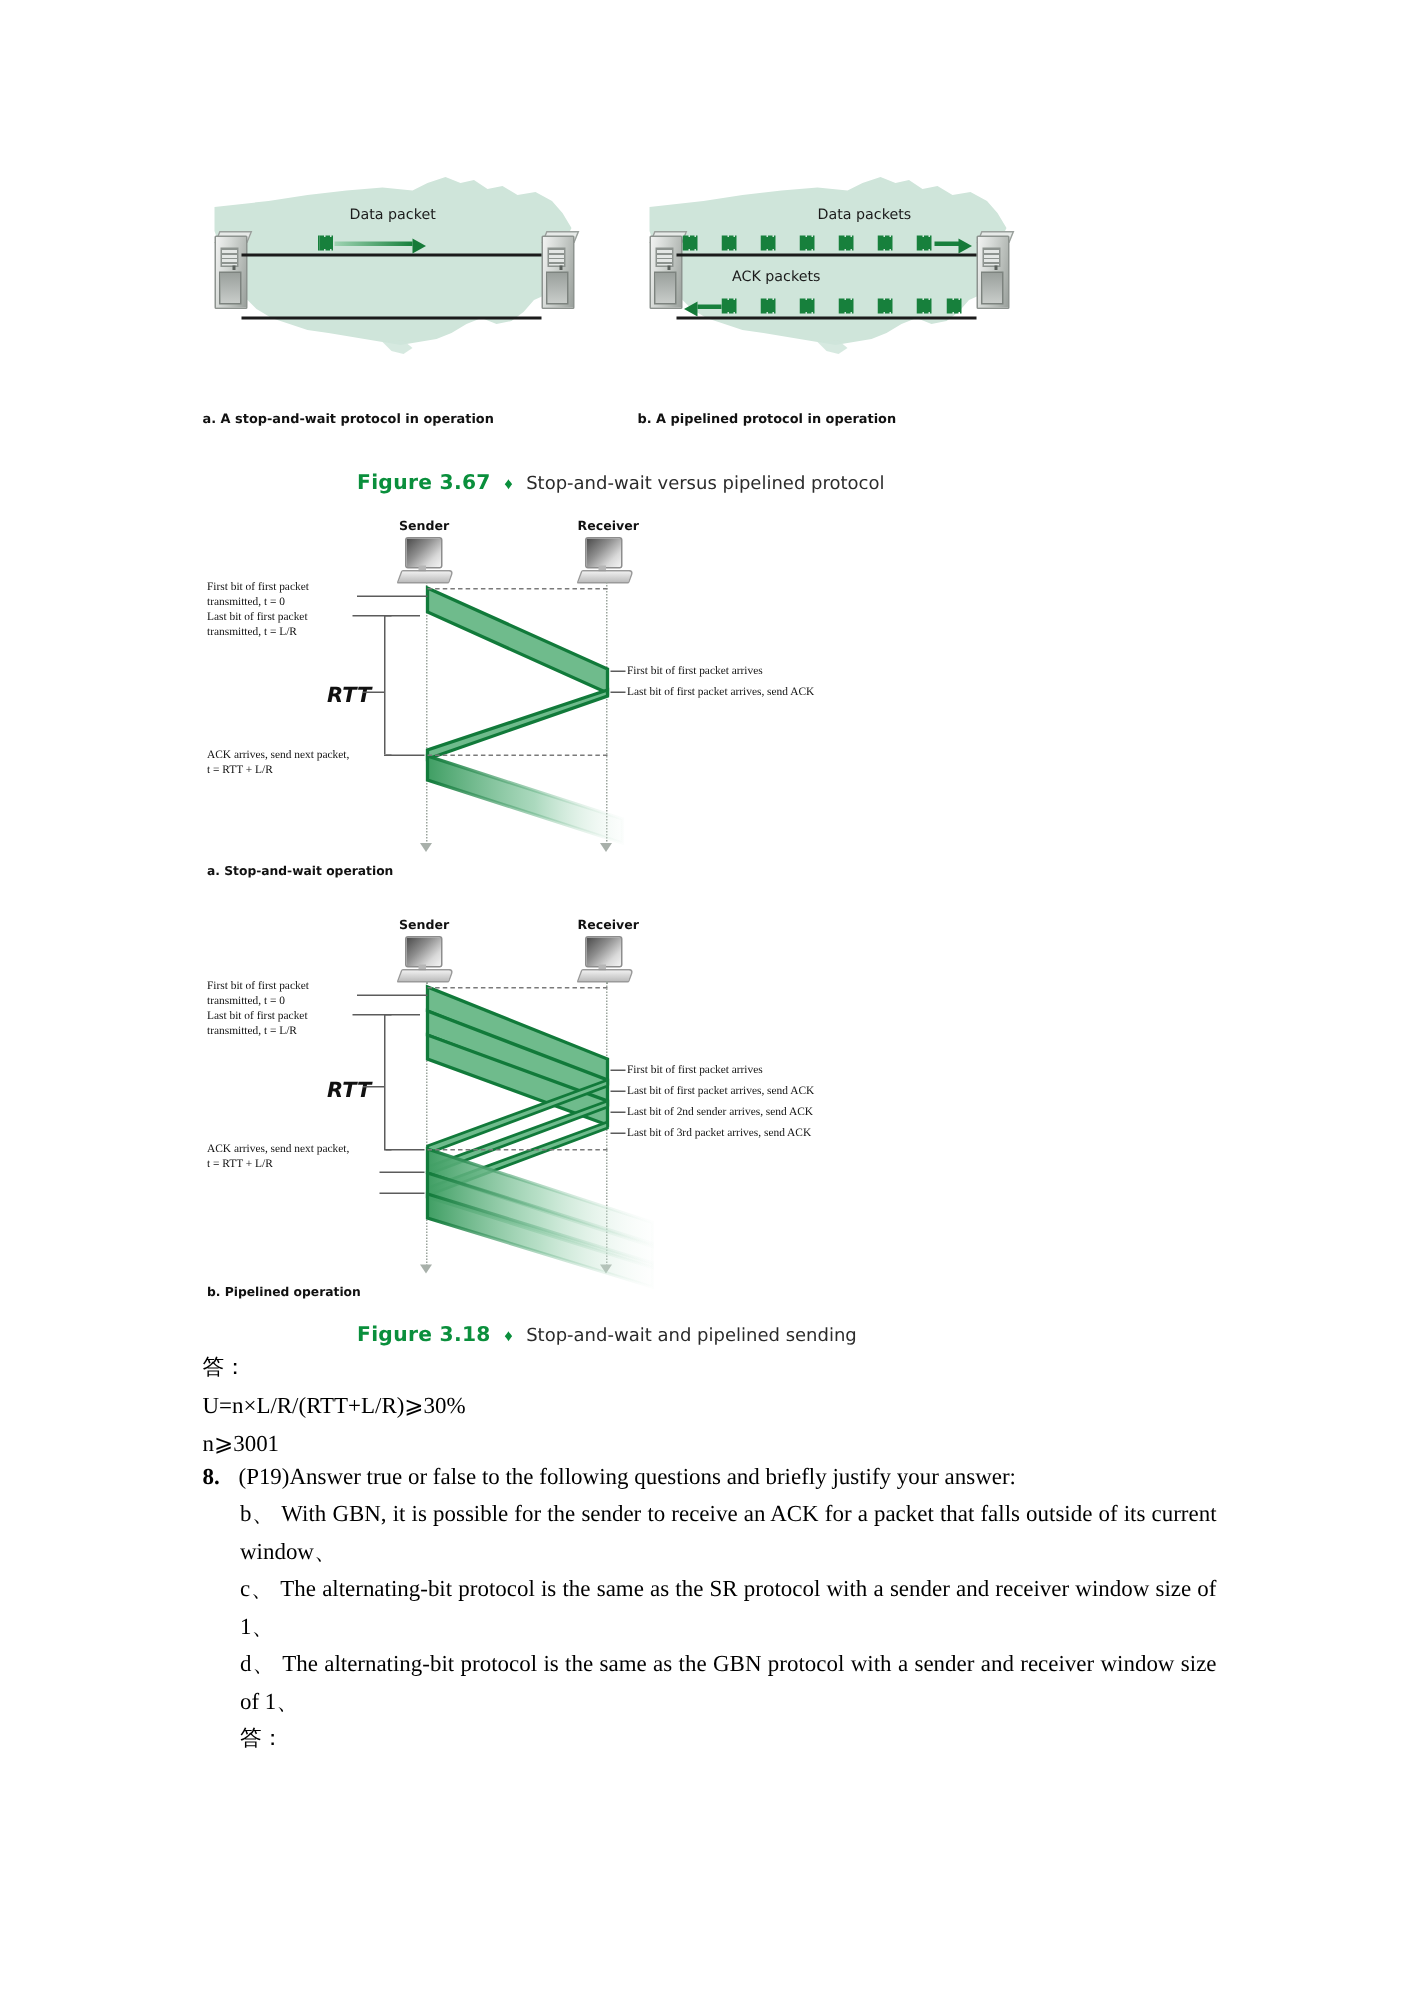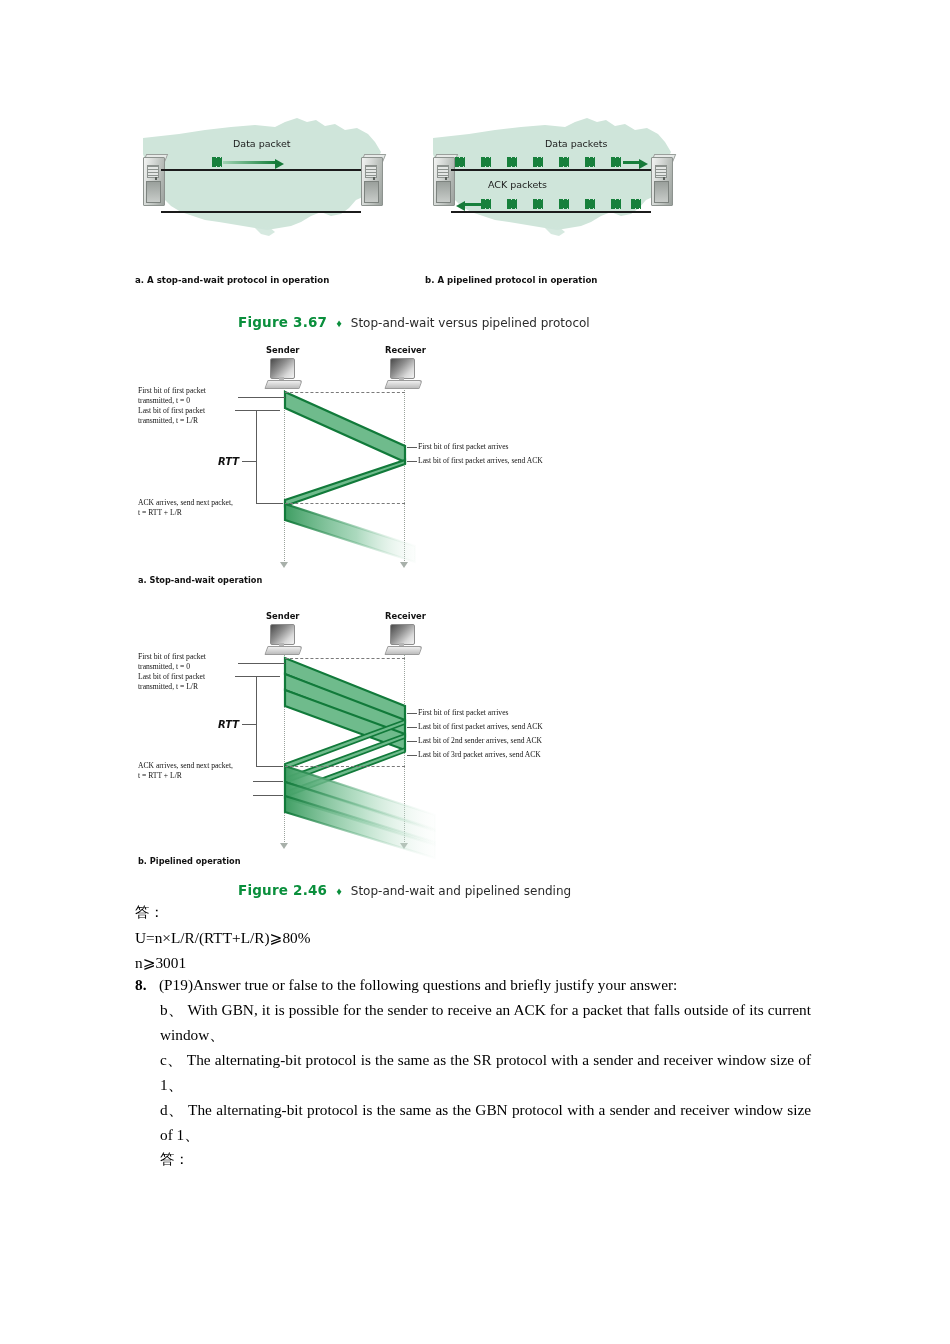--- a/index.html
+++ b/index.html
@@ -231,21 +231,21 @@
     font-family: Liberation Serif, serif;
     font-size: 7.6px;
     line-height: 9.5px;
     color: #111;
     white-space: nowrap;
   }
   .lbl.r { text-align: left; }
   .rtt {
     position: absolute;
     font-family: "DejaVu Sans", sans-serif;
-    font-size: 10px;
+    font-size: 14px;
     font-style: italic;
     font-weight: bold;
     color: #111;
   }
   .sub-caption {
     position: absolute;
     font-family: "DejaVu Sans", sans-serif;
     font-size: 8.2px;
     font-weight: bold;
     color: #111;
@@ -620,26 +620,26 @@
     <div class="lbl r" style="left:283px; top:116px;">Last bit of first packet arrives, send ACK</div>
     <div class="leader" style="left:272px; top:135px; width:10px;"></div>
     <div class="lbl r" style="left:283px; top:130px;">Last bit of 2nd sender arrives, send ACK</div>
     <div class="leader" style="left:272px; top:149px; width:10px;"></div>
     <div class="lbl r" style="left:283px; top:144px;">Last bit of 3rd packet arrives, send ACK</div>
 
     <div class="sub-caption" style="left:3px; top:250px;">b. Pipelined operation</div>
   </div>
 
   <div class="fig-caption" style="left:238px; top:881px;">
-    <span class="fnum">Figure 2.46</span><span class="fdia">♦</span><span class="ftext">Stop-and-wait and pipelined sending</span>
+    <span class="fnum">Figure 3.18</span><span class="fdia">♦</span><span class="ftext">Stop-and-wait and pipelined sending</span>
   </div>
 
   <div class="body-text" style="top:900px;">
     <div class="line cn" style="line-height:25px;">答：</div>
-    <div class="line" style="line-height:25px;">U=n×L/R/(RTT+L/R)⩾80%</div>
+    <div class="line" style="line-height:25px;">U=n×L/R/(RTT+L/R)⩾30%</div>
     <div class="line" style="line-height:25px;">n⩾3001</div>
   </div>
 
   <div class="body-text" style="top:972px;">
     <div class="qrow" style="line-height:25px;">
       <span class="qnum">8.</span>
       <span class="qtext">(P19)Answer true or false to the following questions and briefly justify your answer:</span>
     </div>
 
     <div class="sub-item" style="line-height:25px;">

